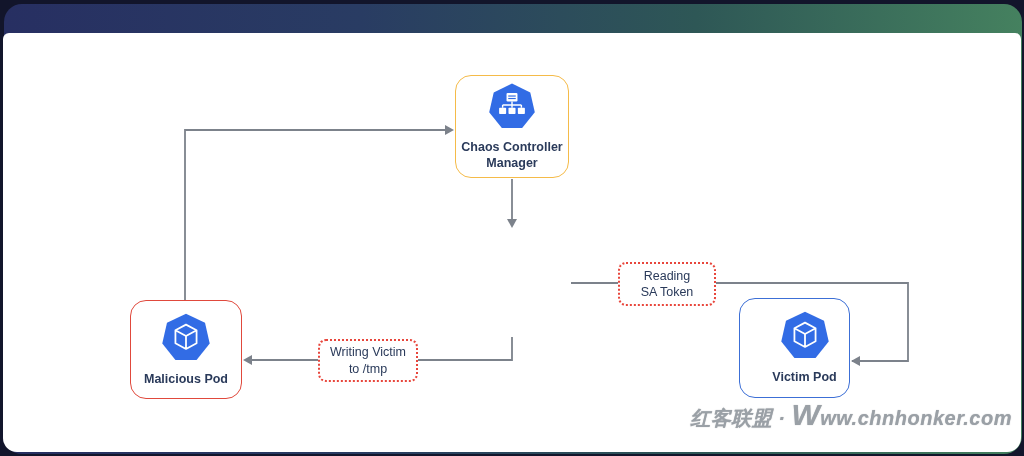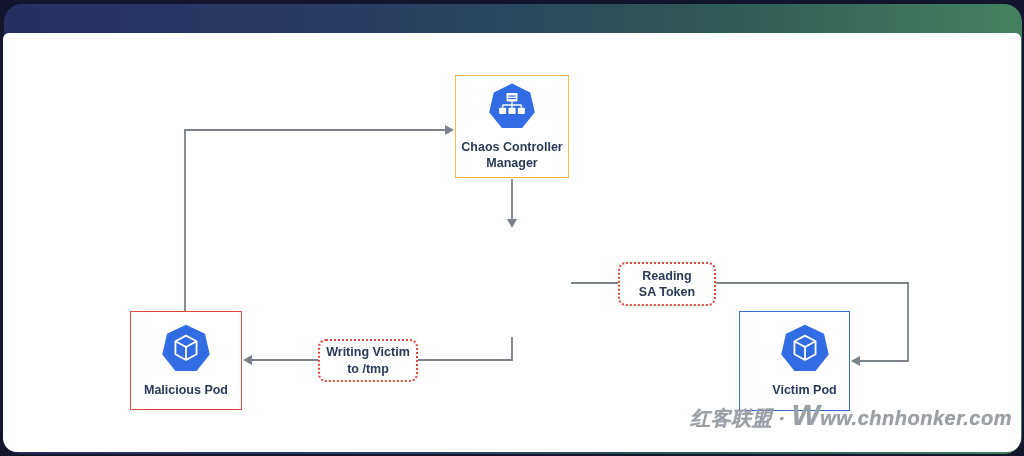--- a/index.html
+++ b/index.html
@@ -21,39 +21,39 @@
     position:absolute; left:3px; right:3px; top:33px; bottom:4px;
     background:#ffffff;
     border-radius:6px 6px 14px 14px;
   }
 
   
   .edges { position:absolute; left:0; top:0; width:1024px; height:456px; }
 
   
   .node {
-    position:absolute; background:#fff; border:1.5px solid #ccc; border-radius:0;
+    position:absolute; background:#fff; border:1.5px solid #ccc; border-radius:16px;
     display:flex; flex-direction:column; align-items:center; justify-content:center;
     gap:7px; z-index:3;
   }
   .node-ccm      { left:455px; top:75px;  width:114px; height:103px; }
   .node-daemon   { left:454px; top:229px; width:117px; height:107px; }
-  .node-malicious{ left:130px; top:311px; width:112px; height:99px; }
-  .node-victim   { left:739px; top:311px; width:111px; height:100px;padding-left:20px; }
+  .node-malicious{ left:130px; top:300px; width:112px; height:99px; }
+  .node-victim   { left:739px; top:298px; width:111px; height:100px;padding-left:20px; }
 
   .node-label {
     font-size:12.5px; font-weight:600; line-height:1.32; color:#2a3a5a;
     text-align:center; white-space:pre-line;
   }
 
   
   .edge-label {
     position:absolute; background:#fff; border:2px dotted #e8463c; border-radius:8px;
     display:flex; align-items:center; justify-content:center; z-index:4;
-    font-size:12.5px; font-weight:700; line-height:1.32; color:#2a3a5a;
+    font-size:12.5px; font-weight:400; line-height:1.32; color:#2a3a5a;
     text-align:center; white-space:pre-line;
   }
   .label-reading { left:618px; top:262px; width:98px;  height:44px; }
   .label-writing { left:318px; top:339px; width:100px; height:43px; }
 
   .icon-wrap { display:flex; align-items:center; justify-content:center; }
 
   
   .watermark {
     position:absolute; left:0; right:12px; top:400px; z-index:6;

